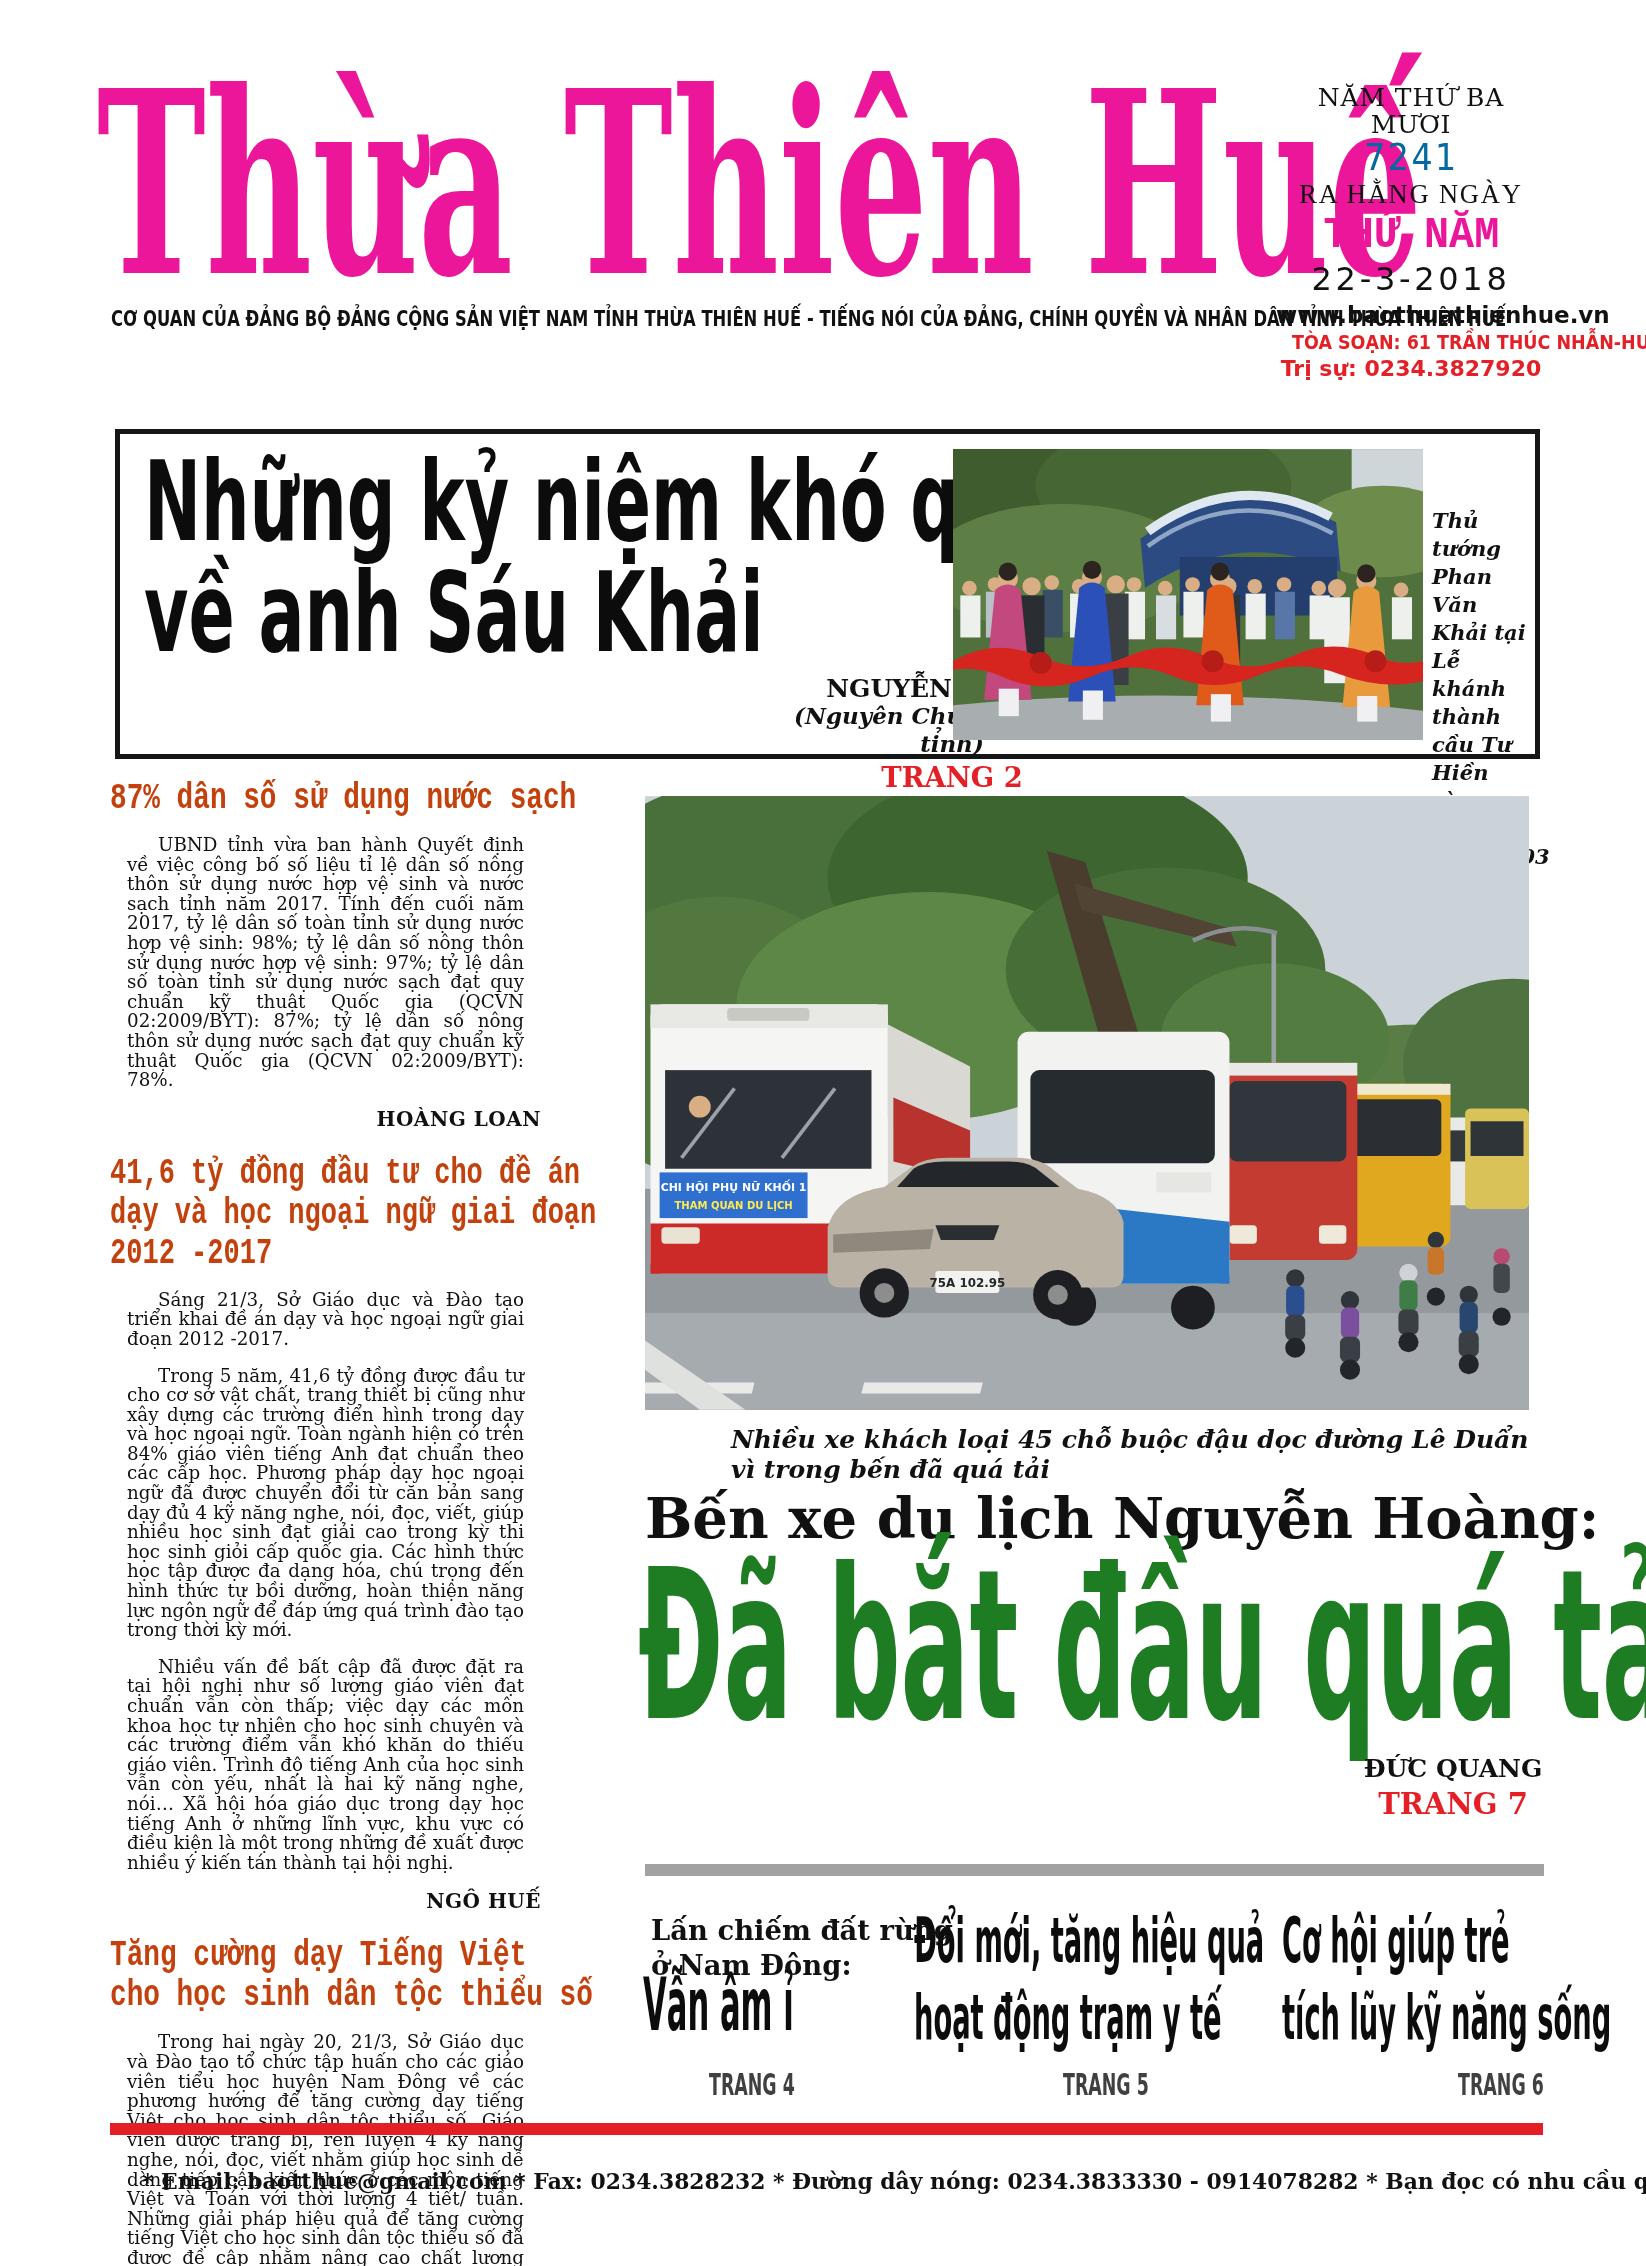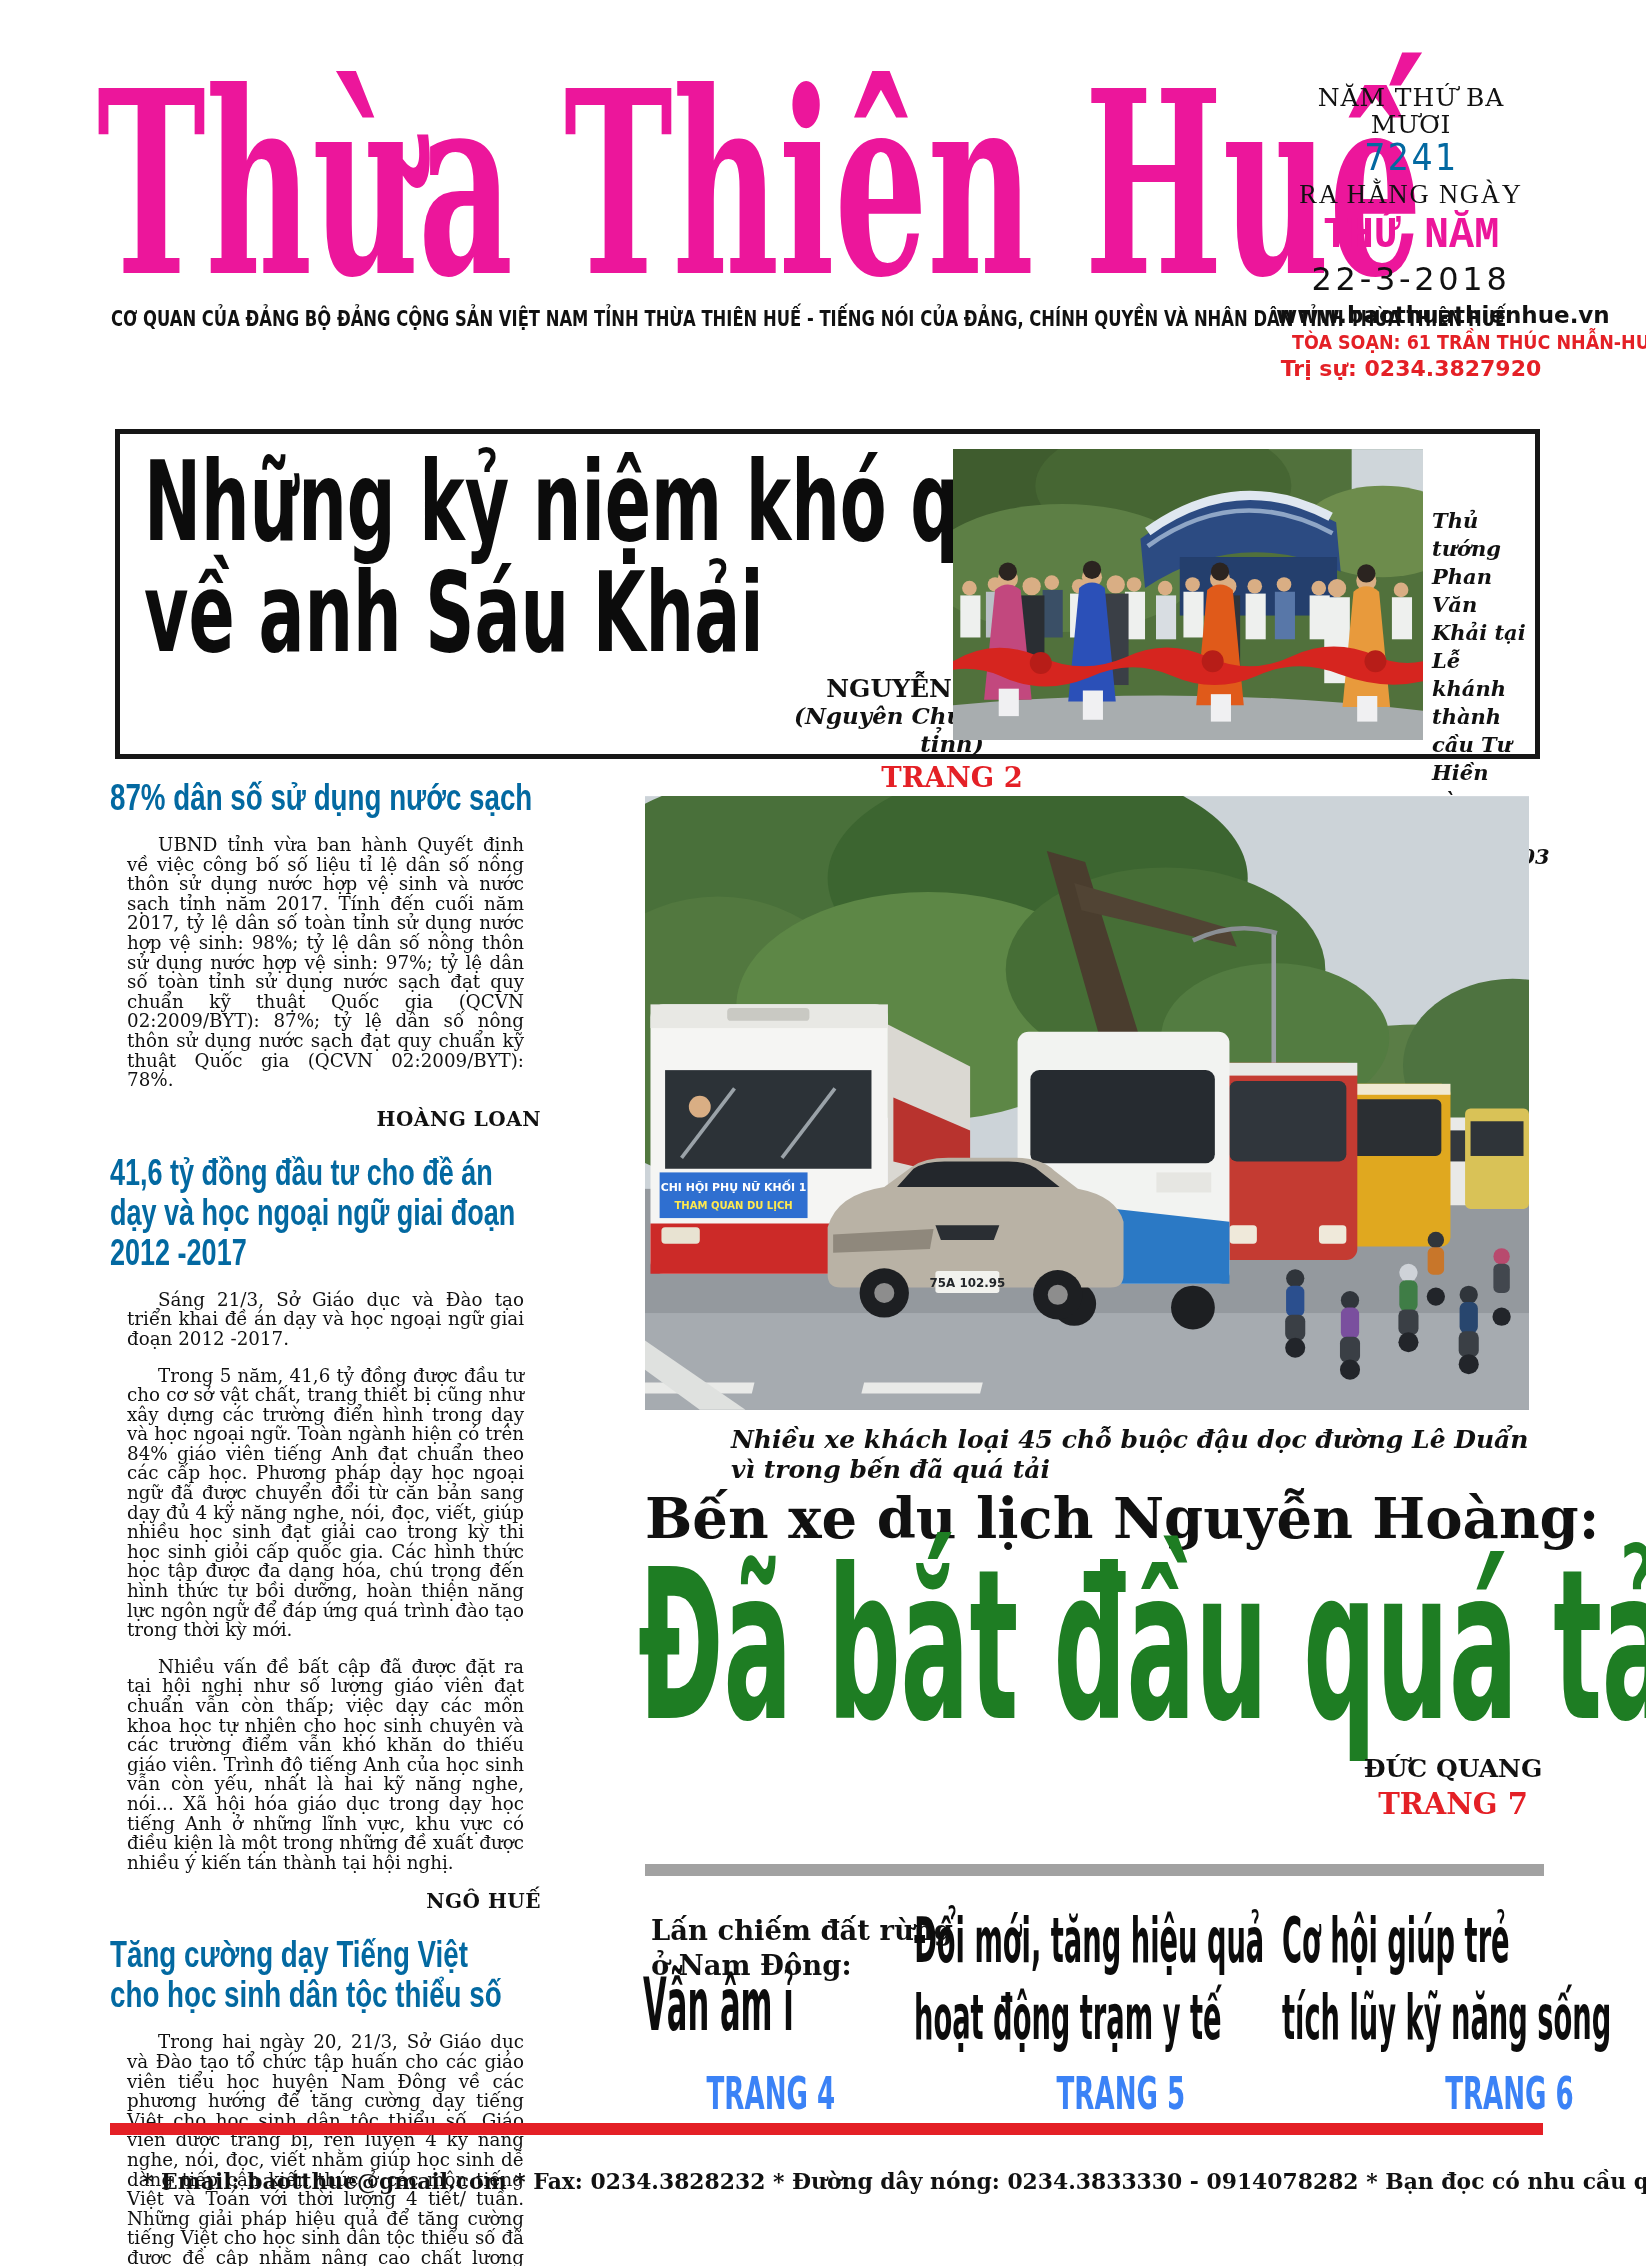--- a/index.html
+++ b/index.html
@@ -36,22 +36,22 @@
   .lead-author{font-size:25px;font-weight:bold;line-height:27.4px;}
   .lead-author-title{font-size:23px;font-weight:bold;font-style:italic;line-height:27.4px;}
   .lead-pageref{font-size:27.4px;font-weight:bold;color:#E42026;margin-top:3.7px;}
   .lead-photo{left:833px;top:14.6px;width:470px;height:291px;}
   .lead-caption{left:1312px;top:73px;width:97px;font-weight:bold;font-style:italic;
                 font-size:21px;line-height:28px;}
 
   
   .leftcol{left:110px;top:778px;width:431px;}
   .article{margin-bottom:22px;}
-  .atitle{margin:0 0 5.5px 0;font-family:Liberation Sans, sans-serif;font-weight:bold;
-          font-size:37px;line-height:40px;color:#0369a1;}
+  .atitle{margin:0 0 5.5px 0;font-family:Liberation Mono, monospace;font-weight:bold;
+          font-size:37px;line-height:40px;color:#c2410c;}
   .atitle .cond{display:block;}
   .abody{margin:17px;font-size:18.3px;line-height:19.6px;text-align:justify;text-indent:31px;}
   .aauthor{text-align:right;font-weight:bold;font-size:20px;line-height:24px;margin-top:3.7px;letter-spacing:0.5px;}
 
   
   .busphoto{left:645px;top:796px;width:884px;height:614px;}
   .buscaption{left:731px;top:1417px;width:798px;text-align:left;font-weight:bold;
               font-style:italic;font-size:25px;line-height:30px;margin-top:8px;}
   .kicker{left:645px;top:1495px;font-weight:bold;font-size:56px;line-height:46px;text-align:right;}
   .greenhead{left:638px;top:1542px;font-family:"DejaVu Sans",sans-serif;font-weight:bold;
@@ -63,21 +63,21 @@
   
   .divider{left:645px;top:1864px;width:899px;height:12px;background:#A2A2A2;}
   .t1-kicker{left:651px;top:1913px;font-weight:bold;font-size:27.4px;line-height:35px;}
   .t1-head{left:643px;top:1966px;font-family:"DejaVu Sans",sans-serif;font-weight:bold;
            font-size:73px;line-height:77px;color:#0c0c0c;}
   .t2-head{left:914px;top:1902px;font-family:"DejaVu Sans",sans-serif;font-weight:bold;
            font-size:62px;line-height:77px;color:#0c0c0c;}
   .t3-head{left:1282px;top:1902px;font-family:"DejaVu Sans",sans-serif;font-weight:bold;
            font-size:62px;line-height:77px;color:#0c0c0c;}
   .t2-head .cond,.t3-head .cond,.t1-head .cond{display:block;}
-  .pageref{font-family:"DejaVu Sans",sans-serif;font-weight:bold;font-size:45px;color:#3b82f6;}
+  .pageref{font-family:"DejaVu Sans",sans-serif;font-weight:bold;font-size:30px;color:#404040;}
   .t1-ref{left:660px;top:2067px;width:183px;text-align:center;}
   .t2-ref{left:1010px;top:2067px;width:192px;text-align:center;}
   .t3-ref{left:1352px;top:2067px;width:192px;text-align:right;}
 
   
   .redbar{left:110px;top:2123px;width:1433px;height:12px;background:#E42026;}
   .footerline{left:110px;top:2140px;width:1436px;font-weight:bold;font-size:23px;
               line-height:27.4px;white-space:pre;}
 </style>
 </head>

